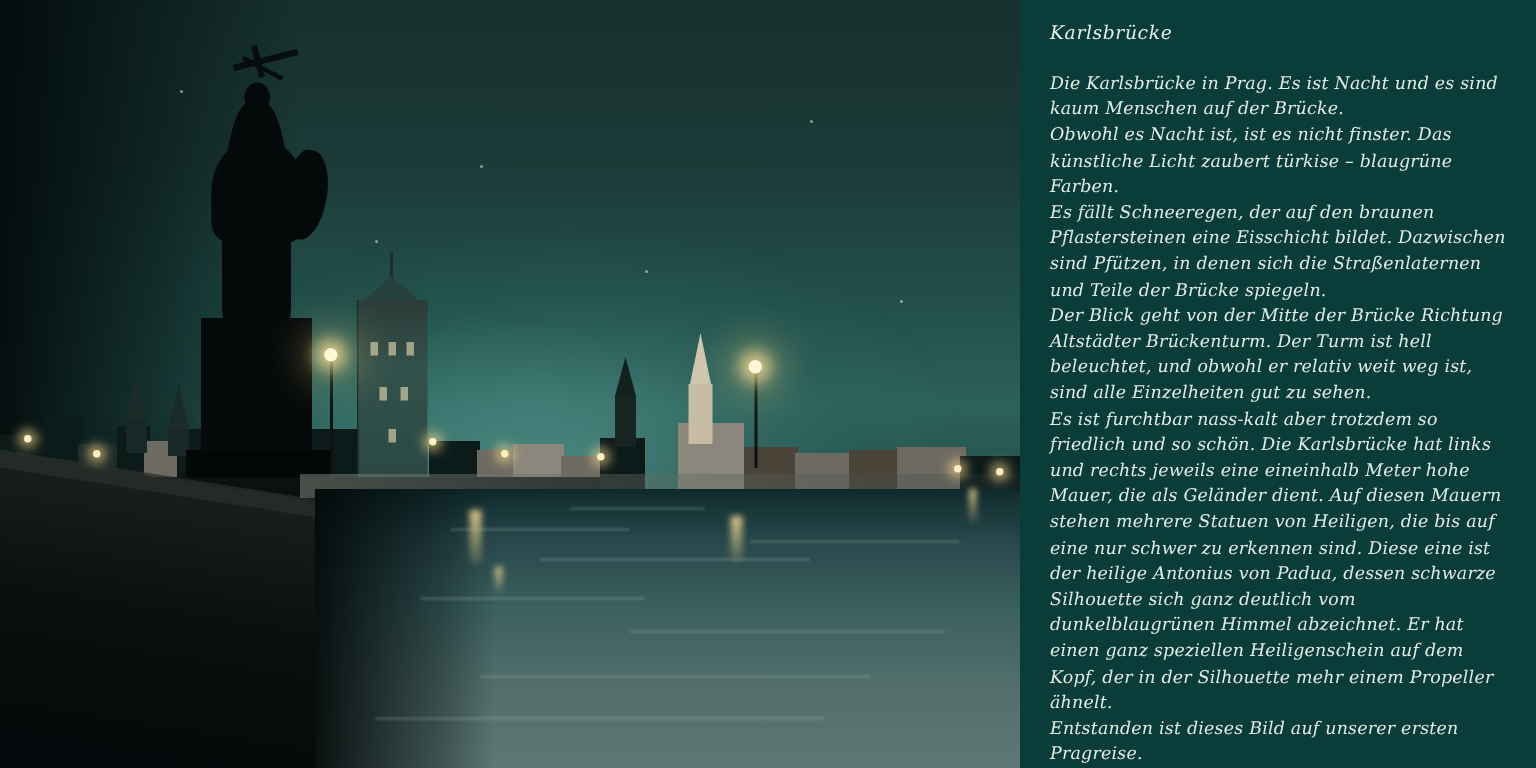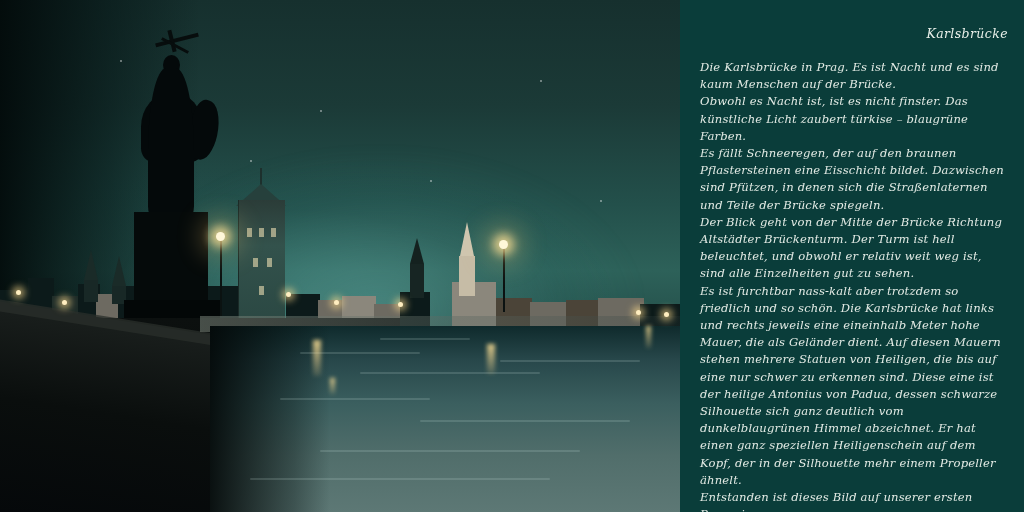--- a/index.html
+++ b/index.html
@@ -268,23 +268,22 @@
     background: #0a3d3a;
     color: #dfe8e3;
     padding: 12px 16px 10px 20px;
     box-sizing: border-box;
   }
   .panel-title {
     font-family: "DejaVu Serif", serif;
     font-style: italic;
     font-size: 12.5px;
     letter-spacing: .4px;
-    margin: 14px 0 18px 0;
+    margin: 2px 0 18px 0;
     color: #e8efe9;
-    text-align: right;
   }
   .panel-body p {
     font-family: "DejaVu Serif", serif;
     font-style: italic;
     font-size: 11.6px;
     line-height: 17.2px;
     letter-spacing: .15px;
     margin: 0;
     color: #e3ebe5;
   }

